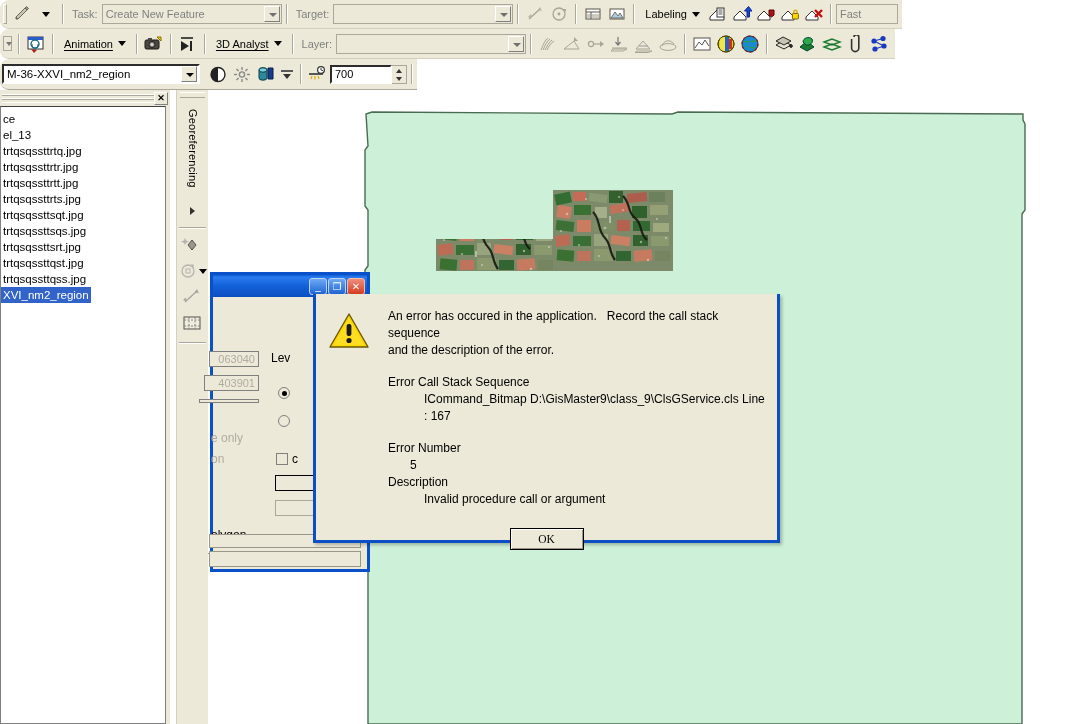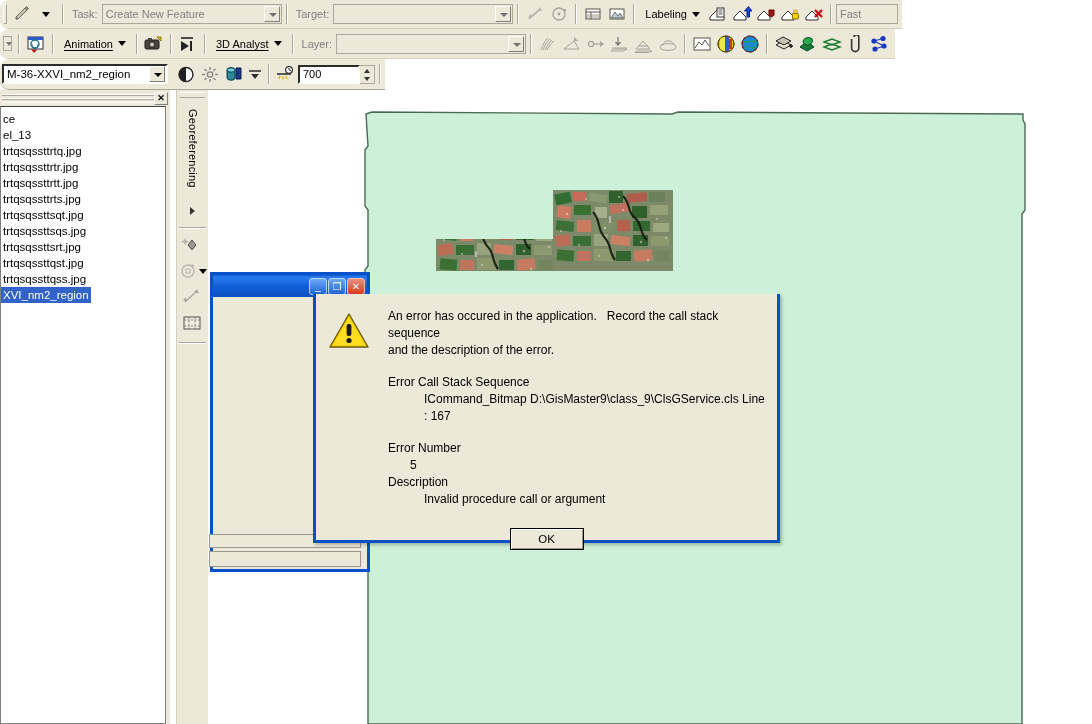--- a/index.html
+++ b/index.html
@@ -130,21 +130,21 @@
   }
   #errdlg .tb .t { color:#fff; font-weight:bold; font-size:13px;
                    text-shadow: 1px 1px 1px rgba(0,0,0,.5); }
   .xclose { width:21px;height:19px;border:1px solid #f0c0b4; border-radius:3px;
             background:linear-gradient(to bottom,#f4a08c 0%,#e4543a 45%,#c22c12 100%);
             display:flex;align-items:center;justify-content:center; }
   .errbody { padding:14px 12px 0 12px; display:flex; gap:14px; }
   .errtext { font-size:12px; color:#000; line-height:17px; white-space:pre-wrap; }
   .okbtn { width:74px;height:22px; background:#ece9d8; border:1px solid #000;
            box-shadow: inset 1px 1px 0 #fff, inset -1px -1px 0 #9a968a;
-           display:flex;align-items:center;justify-content:center; font-size:11.5px; }
+           display:flex;align-items:center;justify-content:center; font-size:11.5px;font-family:Liberation Serif, serif; }
   .indent1 { padding-left:36px; }
   .indent2 { padding-left:22px; }
 </style>
 </head>
 <body>
 
 <div id="root">
 
   <div class="tbar" style="top:0;width:1092px;height:29px;">
     <div class="tgrip"></div>
@@ -397,21 +397,21 @@
         <circle cx="14" cy="3.5" r="2.6" fill="#1a3ac0"></circle>
         <circle cx="15" cy="11" r="2.6" fill="#1a3ac0"></circle>
         <circle cx="6" cy="14" r="2.6" fill="#1a3ac0"></circle>
         <path d="M5 6 L14 3.5 M5 6 L15 11 M15 11 L6 14" stroke="#1a3ac0" stroke-width="1.2"></path>
       </svg>
     </div>
     <div style="flex:1;height:30px;background:#fff;margin-left:3px;"></div>
   </div>
 
   <div class="tbar" style="top:59px;width:1092px;height:31px;border-bottom:1px solid #aca899;">
-    <div class="combo white" style="width:166px;height:20px;margin-left:2px;font-size:11.5px;">
+    <div class="combo white" style="width:198px;height:20px;margin-left:2px;font-size:11.5px;">
       <span>M-36-XXVI_nm2_region</span>
       <span class="arrow"></span>
     </div>
     <div class="tbtn" style="margin-left:6px;">
       <svg width="18" height="17" viewBox="0 0 18 17">
         <circle cx="9" cy="8.5" r="7" fill="#fff" stroke="#222" stroke-width="1.4"></circle>
         <path d="M9 1.5 a7 7 0 0 0 0 14 z" fill="#222"></path>
       </svg>
     </div>
     <div class="tbtn">
@@ -604,20 +604,42 @@
       </g>
     </svg>
   </div>
 
   <div id="bgdlg">
     <div class="tb">
       <div class="wbtn">_</div>
       <div class="wbtn">❐</div>
       <div class="wbtn close">✕</div>
     </div>
+    <div style="position:relative;height:272px;">
+      <div class="bg-field" style="position:absolute;left:-4px;top:54px;width:50px;text-align:right;">063040</div>
+      <div class="bg-field" style="position:absolute;left:-9px;top:78px;width:55px;text-align:right;">403901</div>
+      <div class="bg-field" style="position:absolute;left:-14px;top:102px;width:60px;"></div>
+      <div style="position:absolute;left:-2px;top:134px;color:#b0aca0;font-size:12px;">e only</div>
+      <div style="position:absolute;left:-2px;top:155px;color:#b0aca0;font-size:12px;">on</div>
+      <div style="position:absolute;left:-2px;top:231px;color:#000;font-size:12px;">olygon</div>
+      <div style="position:absolute;left:58px;top:54px;color:#000;font-size:12px;">Lev</div>
+      <div style="position:absolute;left:65px;top:90px;">
+        <span class="radio-o on"></span>
+      </div>
+      <div style="position:absolute;left:65px;top:118px;">
+        <span class="radio-o"></span>
+      </div>
+      <div style="position:absolute;left:63px;top:155px;display:flex;align-items:center;gap:4px;">
+        <span class="cbox"></span>
+        <span style="font-size:12px;color:#000;">c</span>
+      </div>
+      <div class="bg-btn" style="position:absolute;left:62px;top:178px;width:44px;"></div>
+      <div class="bg-btn soft" style="position:absolute;left:62px;top:203px;width:44px;"></div>
+      <div style="position:absolute;left:-5px;top:256px;width:120px;border-top:1px solid #9a968a;"></div>
+    </div>
     <div style="position:absolute;left:-4px;bottom:2px;width:158px;">
       <div style="height:14px;border:1px solid #9a968a;background:#ece9d8;width:152px;"></div>
       <div style="height:16px;border:1px solid #9a968a;background:#ece9d8;width:152px;margin-top:3px;"></div>
     </div>
   </div>
 
   <div id="errdlg">
     <div class="errbody">
       <div style="flex:0 0 46px;padding-top:4px;">
         <svg width="42" height="38" viewBox="0 0 42 38">

